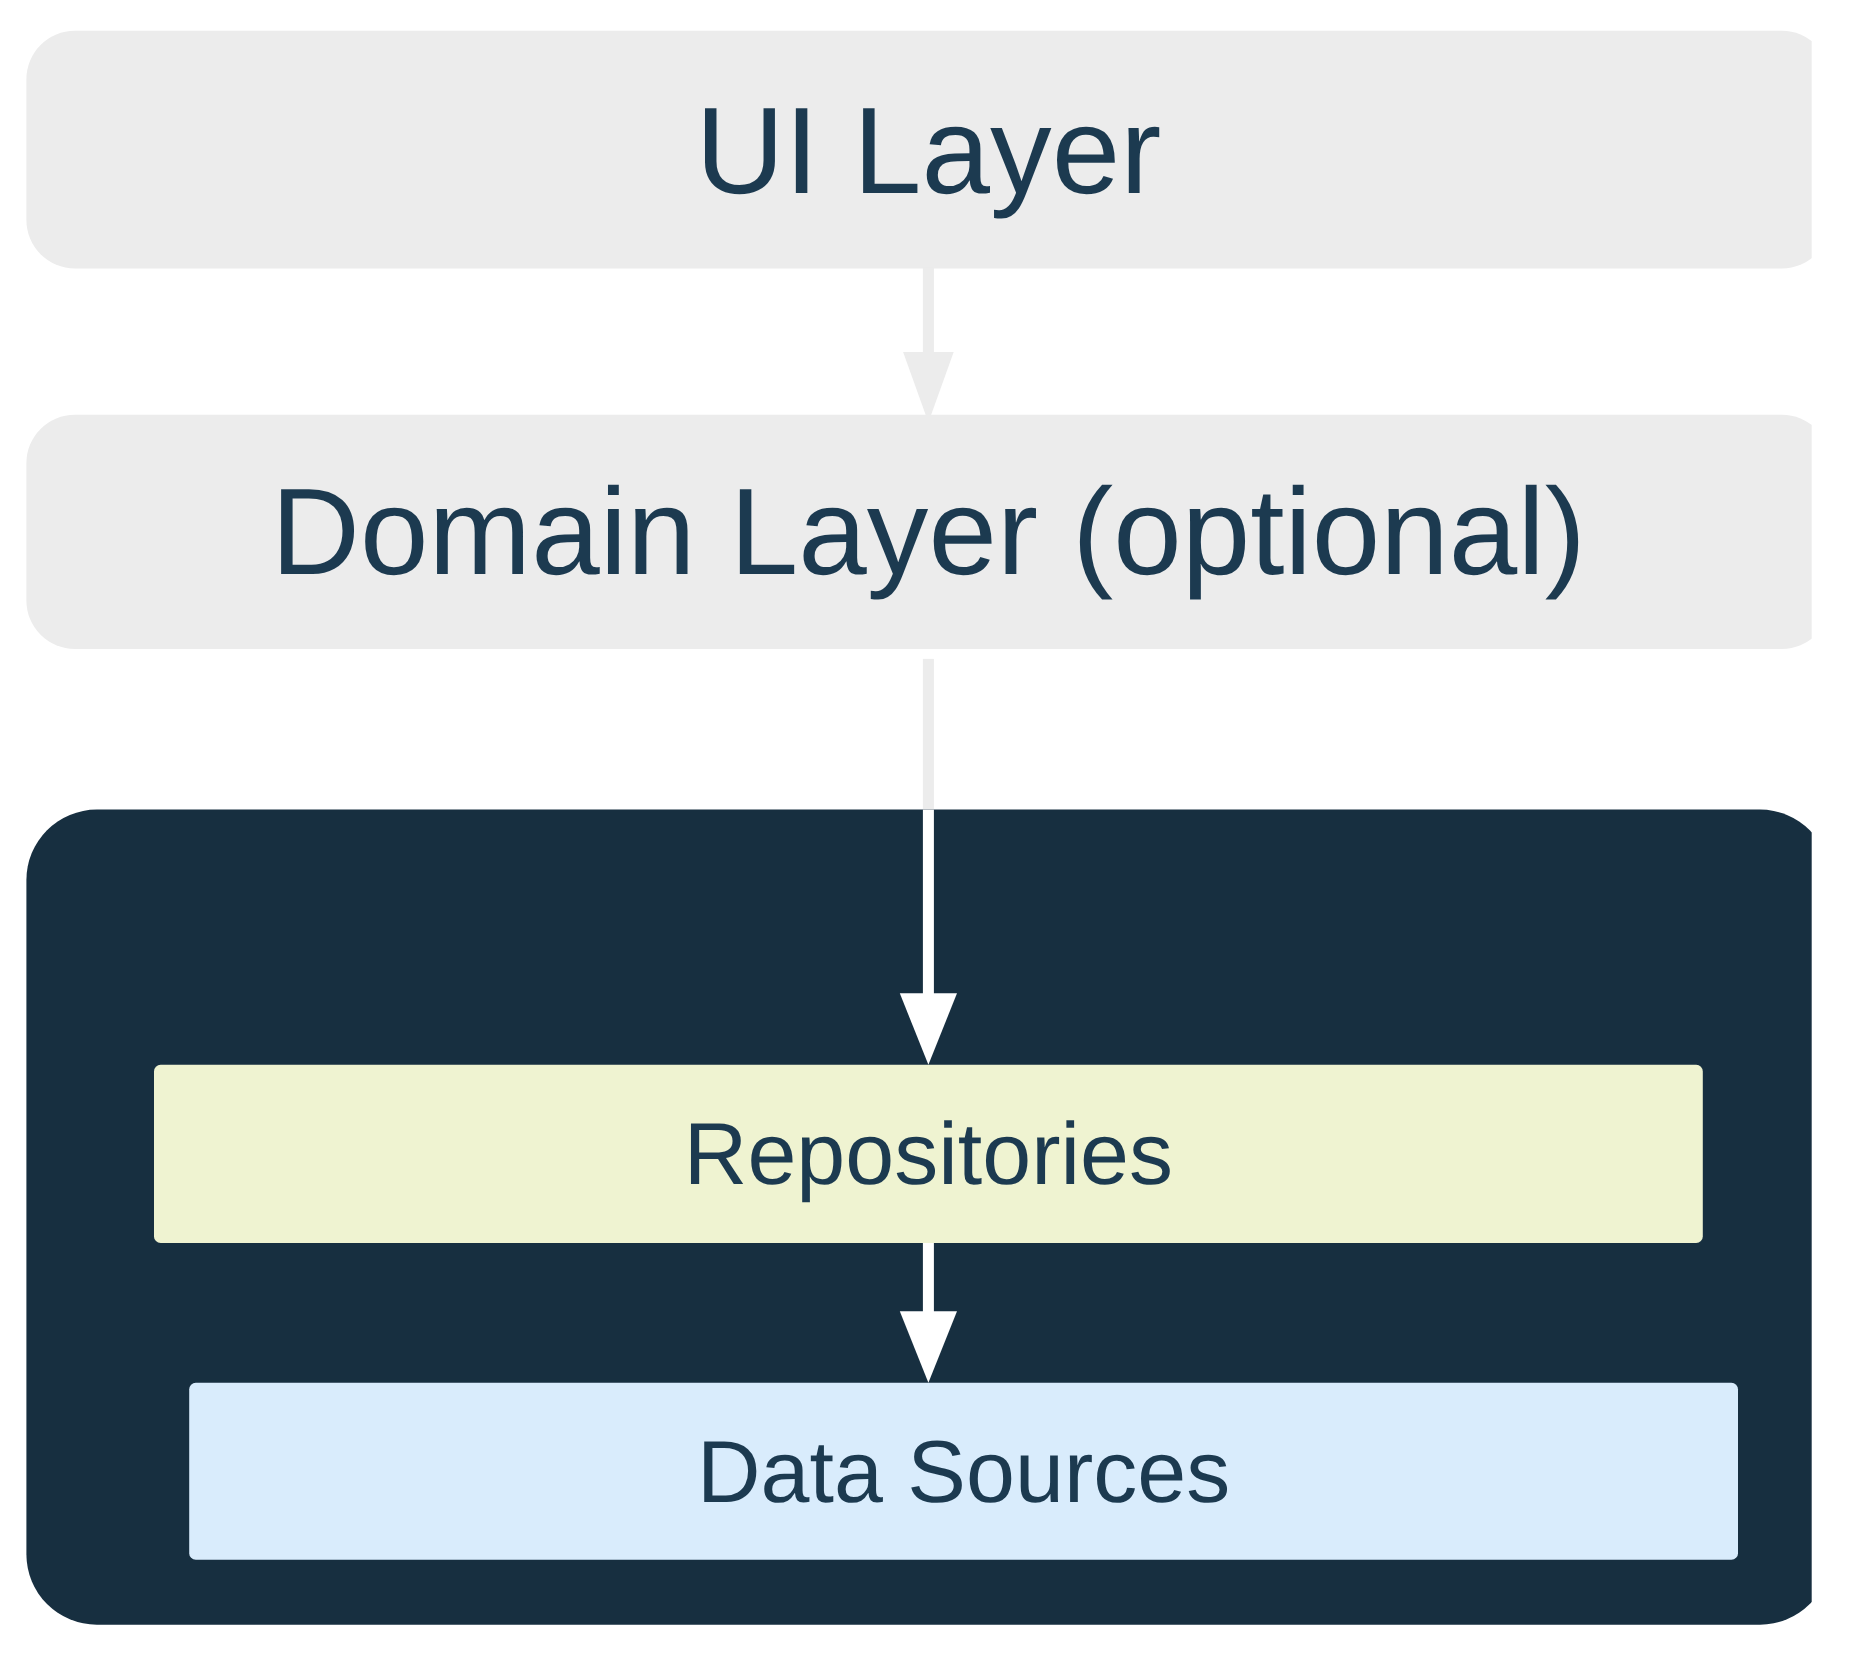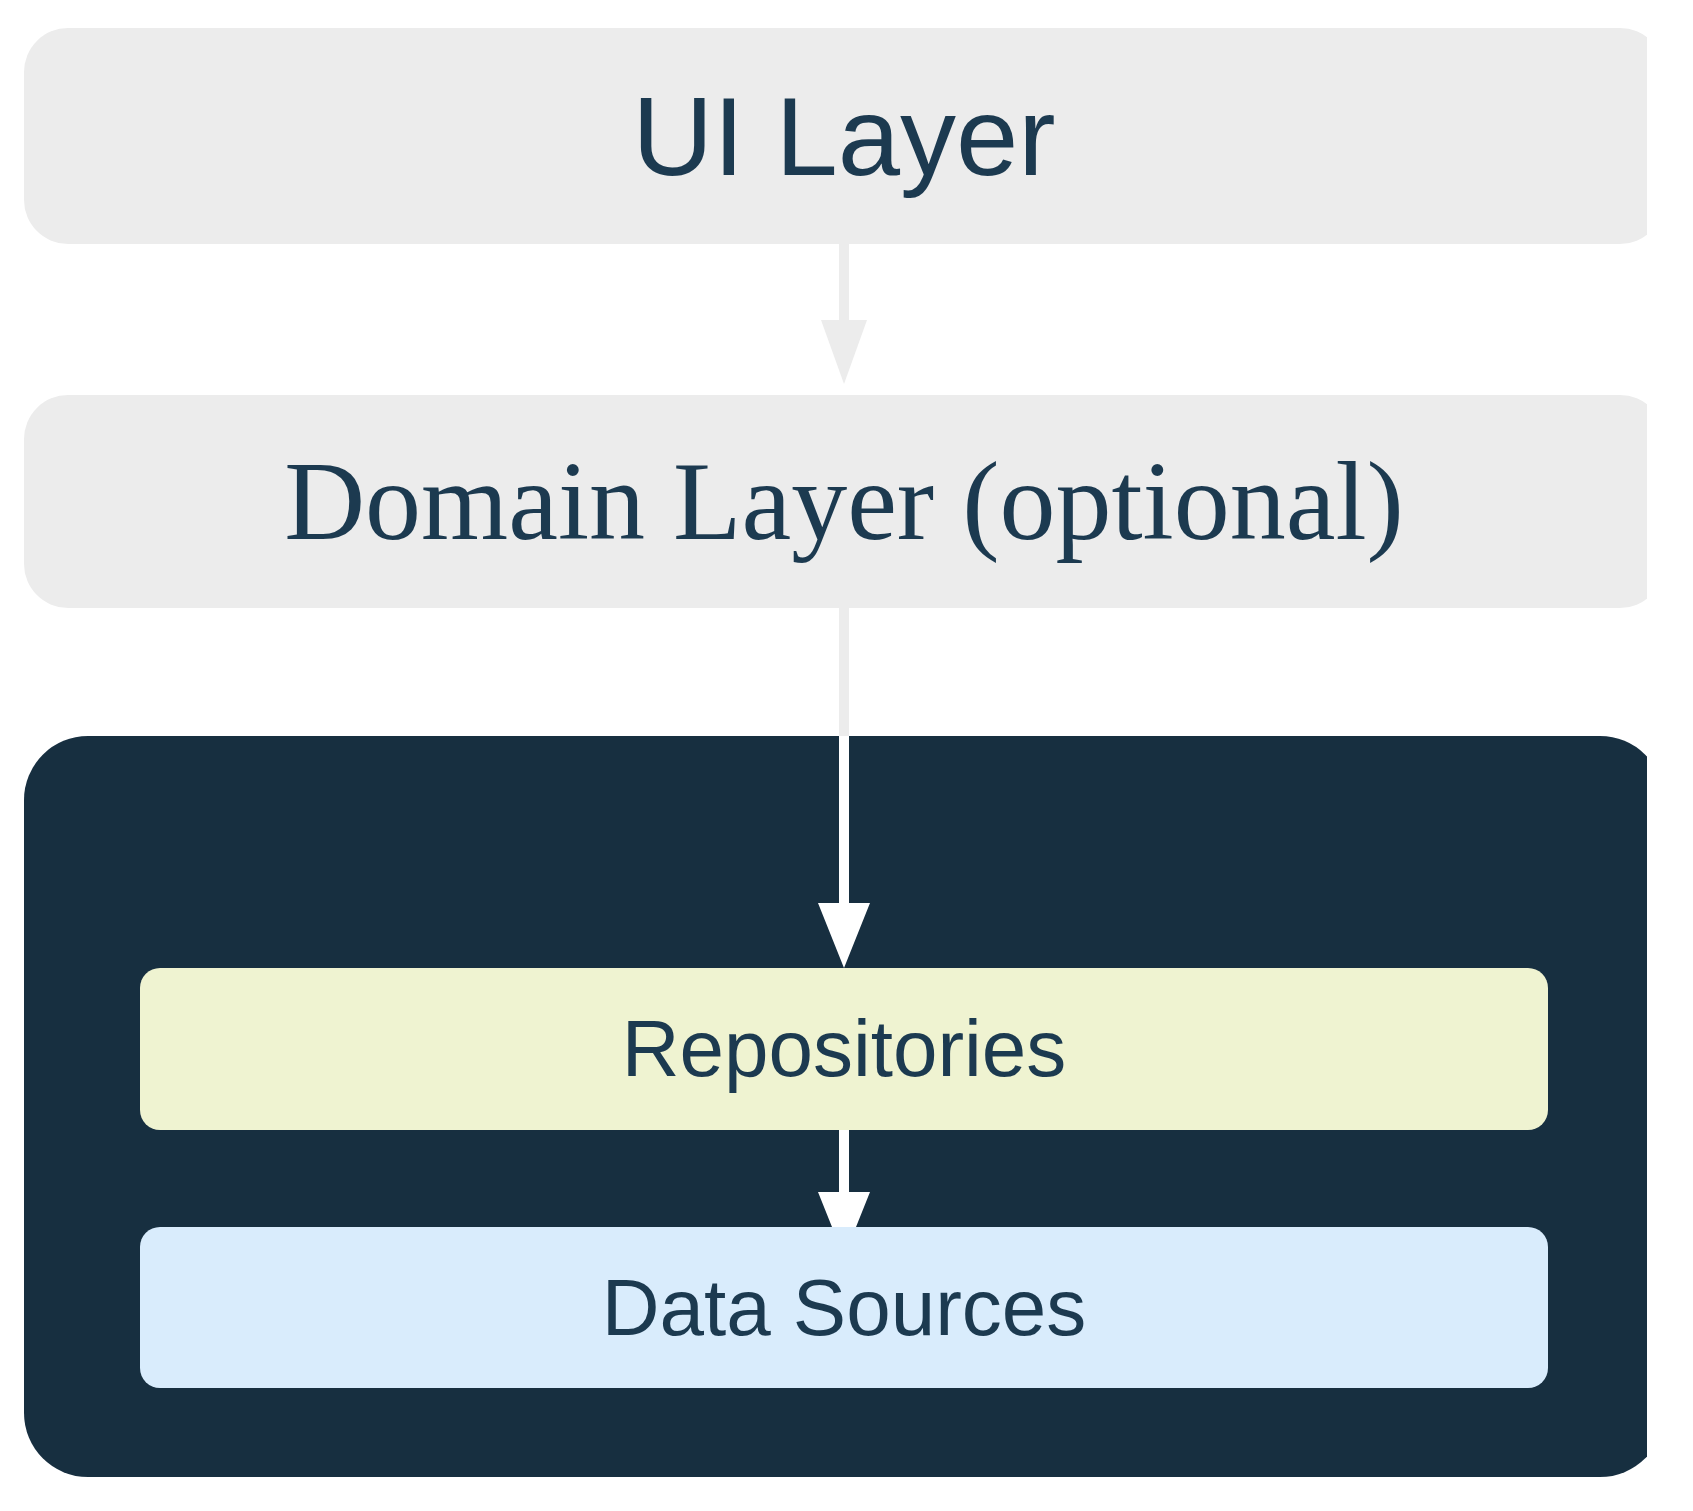--- a/index.html
+++ b/index.html
@@ -32,21 +32,21 @@
     align-items:center;
     justify-content:center;
   }
   .layer-box .label{
     font-size:112px;
     color:var(--navy-text);
     letter-spacing:0px;
     white-space:nowrap;
   }
   #ui-box{top:28px;height:216px;}
-  #domain-box{top:395px;height:213px;font-family:Liberation Serif, serif;}
+  #domain-box{top:377px;height:213px;}
 
   #data-box{
     position:absolute;
     left:24px;
     top:736px;
     width:1640px;
     height:741px;
     background:var(--dark-box);
     border-radius:64px;
   }
@@ -56,32 +56,32 @@
     top:800px;
     font-size:112px;
     line-height:1;
     color:var(--light-text);
     white-space:nowrap;
   }
   .inner-box{
     position:absolute;
     left:140px;
     width:1408px;
-    border-radius:20px;
+    border-radius:6px;
     display:flex;
     align-items:center;
     justify-content:center;
   }
   .inner-box .label{
     font-size:80px;
     color:var(--navy-text);
     white-space:nowrap;
   }
   #repositories-box{top:968px;height:162px;background:var(--repositories-box);}
-  #data-sources-box{top:1227px;height:161px;background:var(--data-sources-box);}
+  #data-sources-box{top:1257px;height:161px;background:var(--data-sources-box);margin-left:32px;}
 
   .arrow-stem{position:absolute;width:10px;left:839px;}
   .arrow-head{
     position:absolute;
     left:818px;
     width:0;height:0;
     border-left:26px solid transparent;
     border-right:26px solid transparent;
   }
   

